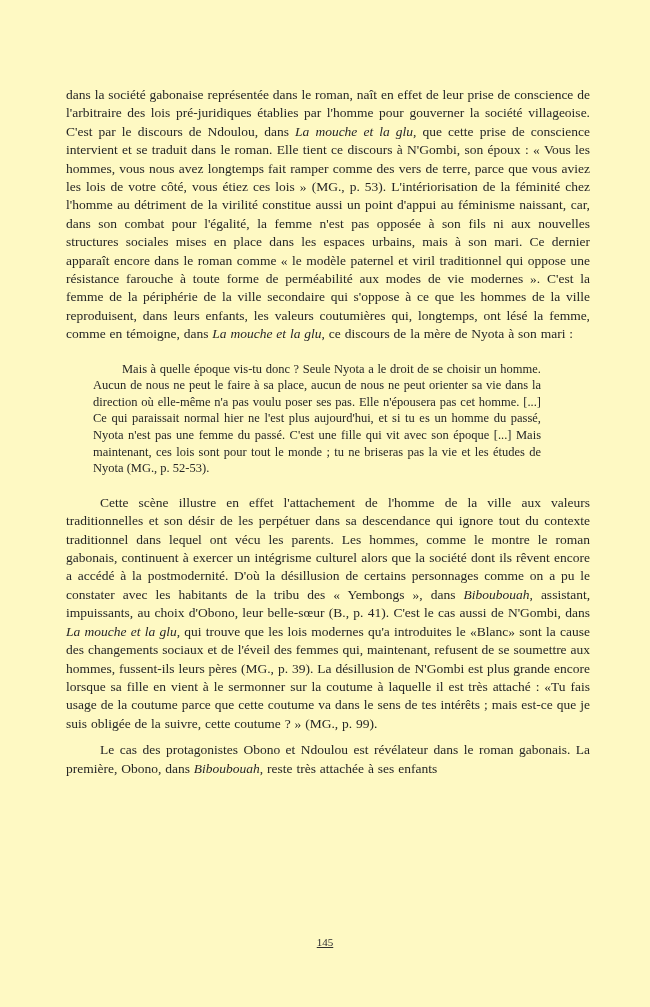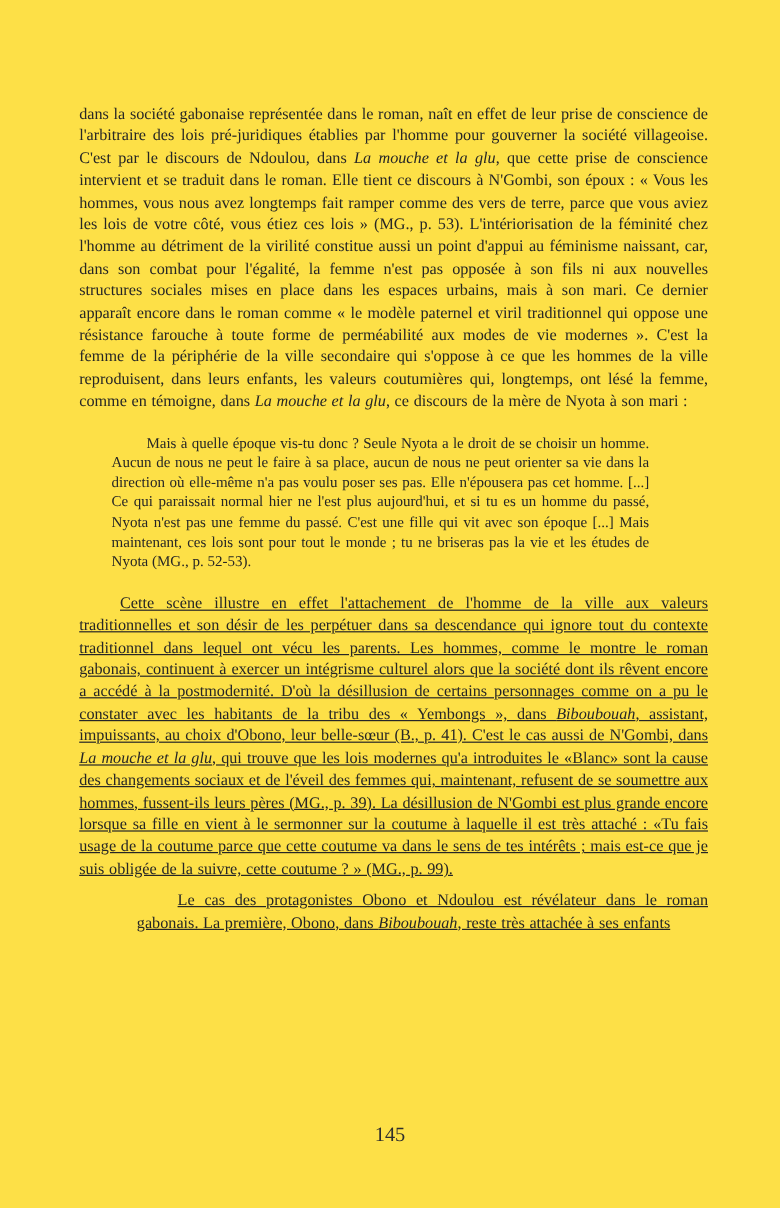--- a/index.html
+++ b/index.html
@@ -4,67 +4,66 @@
 <style>
   html, body {
     margin: 0;
     padding: 0;
     background: #ffffff;
   }
   .page {
     position: relative;
     width: 650px;
     height: 1007px;
-    background: #fde047;
+    background: #fef9c3;
     overflow: hidden;
     font-family: "Liberation Serif", "DejaVu Serif", serif;
     color: #262626;
   }
   .text-block {
     position: absolute;
     left: 66px;
     top: 86px;
     width: 524px;
   }
   p.para {
     margin: 0;
     font-size: 13.5px;
     line-height: 18.4px;
     text-align: justify;
     word-spacing: 0.5px;
   }
   p.para.indent {
     text-indent: 34px;
-    text-decoration: underline;
   }
   p.para + p.para {
     margin-top: 8px;
-    margin-left: 48px;
   }
   p.quote {
     margin: 17px 12px 17px 27px;
     width: 448px;
     font-size: 12.5px;
     line-height: 16.6px;
     text-align: justify;
   }
   p.quote.indent {
     text-indent: 29px;
   }
   i.book-title {
     font-style: italic;
   }
   .page-footer {
     position: absolute;
     left: 0;
     top: 936px;
     width: 650px;
     text-align: center;
-    font-size: 17px;
+    font-size: 11px;
     color: #2e2e2e;
+    text-decoration: underline;
   }
 </style>
 </head>
 <body>
 
 <div class="page">
   <main class="text-block" id="text-block">
       <p class="para"><span>dans la société gabonaise représentée dans le roman, naît en effet de leur prise de conscience de l'arbitraire des lois pré-juridiques établies par l'homme pour gouverner la société villageoise. C'est par le discours de Ndoulou, dans </span><i class="book-title">La mouche et la glu</i><span>, que cette prise de conscience intervient et se traduit dans le roman. Elle tient ce discours à N'Gombi, son époux : « Vous les hommes, vous nous avez longtemps fait ramper comme des vers de terre, parce que vous aviez les lois de votre côté, vous étiez ces lois » (MG., p. 53). L'intériorisation de la féminité chez l'homme au détriment de la virilité constitue aussi un point d'appui au féminisme naissant, car, dans son combat pour l'égalité, la femme n'est pas opposée à son fils ni aux nouvelles structures sociales mises en place dans les espaces urbains, mais à son mari. Ce dernier apparaît encore dans le roman comme « le modèle paternel et viril traditionnel qui oppose une résistance farouche à toute forme de perméabilité aux modes de vie modernes ». C'est la femme de la périphérie de la ville secondaire qui s'oppose à ce que les hommes de la ville reproduisent, dans leurs enfants, les valeurs coutumières qui, longtemps, ont lésé la femme, comme en témoigne, dans </span><i class="book-title">La mouche et la glu</i><span>, ce discours de la mère de Nyota à son mari :</span></p>
       <p class="quote indent"><span>Mais à quelle époque vis-tu donc ? Seule Nyota a le droit de se choisir un homme. Aucun de nous ne peut le faire à sa place, aucun de nous ne peut orienter sa vie dans la direction où elle-même n'a pas voulu poser ses pas. Elle n'épousera pas cet homme. [...] Ce qui paraissait normal hier ne l'est plus aujourd'hui, et si tu es un homme du passé, Nyota n'est pas une femme du passé. C'est une fille qui vit avec son époque [...] Mais maintenant, ces lois sont pour tout le monde ; tu ne briseras pas la vie et les études de Nyota (MG., p. 52-53).</span></p>
       <p class="para indent"><span>Cette scène illustre en effet l'attachement de l'homme de la ville aux valeurs traditionnelles et son désir de les perpétuer dans sa descendance qui ignore tout du contexte traditionnel dans lequel ont vécu les parents. Les hommes, comme le montre le roman gabonais, continuent à exercer un intégrisme culturel alors que la société dont ils rêvent encore a accédé à la postmodernité. D'où la désillusion de certains personnages comme on a pu le constater avec les habitants de la tribu des « Yembongs », dans </span><i class="book-title">Biboubouah</i><span>, assistant, impuissants, au choix d'Obono, leur belle-sœur (B., p. 41). C'est le cas aussi de N'Gombi, dans </span><i class="book-title">La mouche et la glu</i><span>, qui trouve que les lois modernes qu'a introduites le «Blanc» sont la cause des changements sociaux et de l'éveil des femmes qui, maintenant, refusent de se soumettre aux hommes, fussent-ils leurs pères (MG., p. 39). La désillusion de N'Gombi est plus grande encore lorsque sa fille en vient à le sermonner sur la coutume à laquelle il est très attaché : «Tu fais usage de la coutume parce que cette coutume va dans le sens de tes intérêts ; mais est-ce que je suis obligée de la suivre, cette coutume ? » (MG., p. 99).</span></p>

